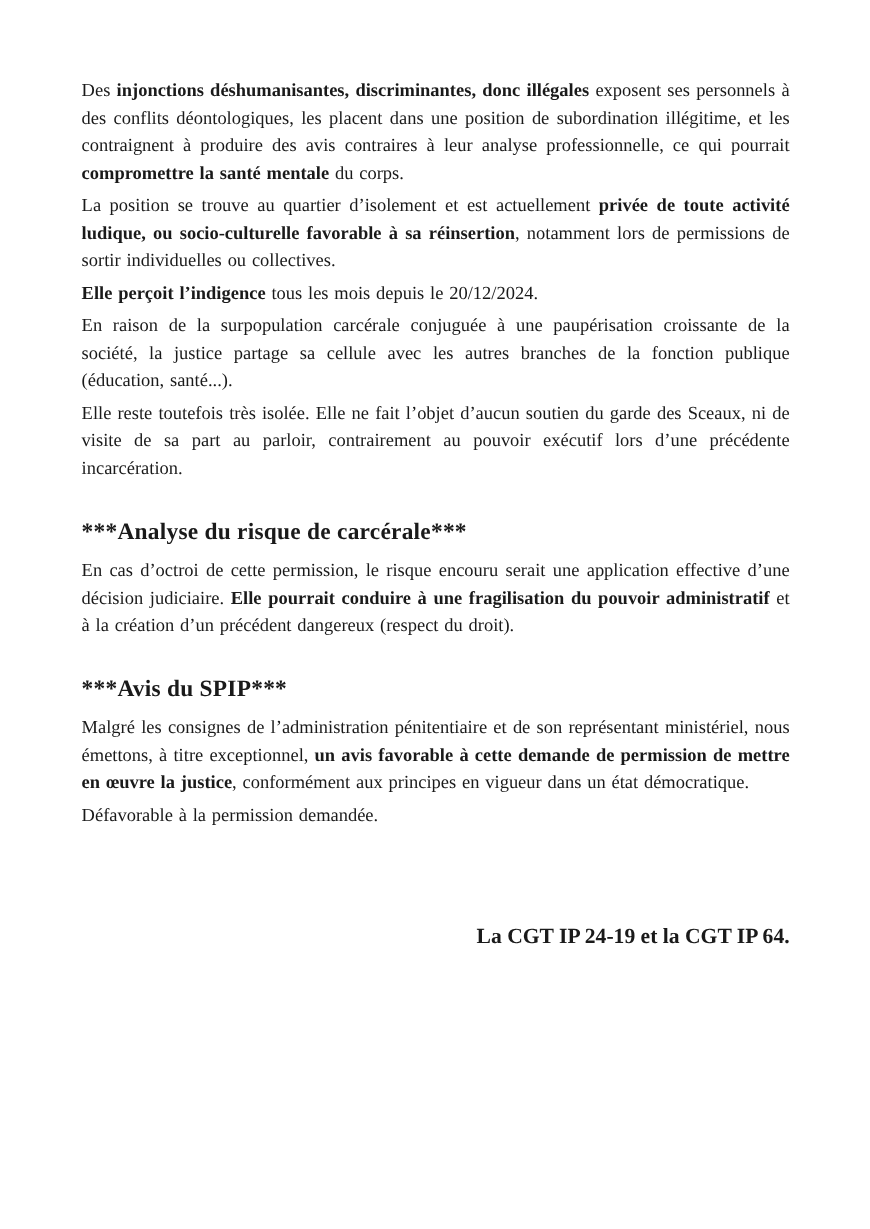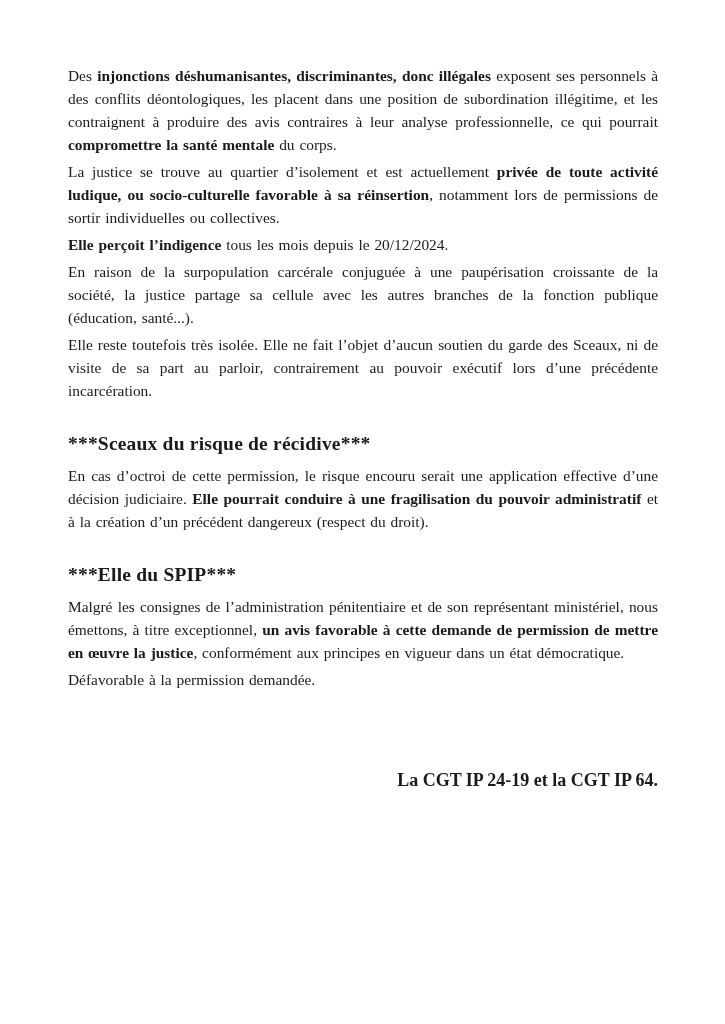--- a/index.html
+++ b/index.html
@@ -52,24 +52,24 @@
   }
   .run { font-weight: inherit; }
   .run.bold { font-weight: bold; }
 </style>
 </head>
 <body>
 
 <div class="page" style="background: rgb(255, 255, 255); color: rgb(26, 26, 26);">
   <div class="content" id="doc-content">
       <p class="para"><span class="run">Des </span><span class="run bold">injonctions déshumanisantes, discriminantes, donc illégales</span><span class="run"> exposent ses personnels à des conflits déontologiques, les placent dans une position de subordination illégitime, et les contraignent à produire des avis contraires à leur analyse professionnelle, ce qui pourrait </span><span class="run bold">compromettre la santé mentale</span><span class="run"> du corps.</span></p>
-      <p class="para"><span class="run">La justice se trouve au quartier d’isolement et est actuellement </span><span class="run bold">privée de toute activité ludique, ou socio-culturelle favorable à sa réinsertion</span><span class="run">, notamment lors de permissions de sortir individuelles ou collectives.</span></p>
+      <p class="para"><span class="run">La position se trouve au quartier d’isolement et est actuellement </span><span class="run bold">privée de toute activité ludique, ou socio-culturelle favorable à sa réinsertion</span><span class="run">, notamment lors de permissions de sortir individuelles ou collectives.</span></p>
       <p class="para"><span class="run bold">Elle perçoit l’indigence</span><span class="run"> tous les mois depuis le 20/12/2024.</span></p>
       <p class="para"><span class="run">En raison de la surpopulation carcérale conjuguée à une paupérisation croissante de la société, la justice partage sa cellule avec les autres branches de la fonction publique (éducation, santé...).</span></p>
       <p class="para"><span class="run">Elle reste toutefois très isolée. Elle ne fait l’objet d’aucun soutien du garde des Sceaux, ni de visite de sa part au parloir, contrairement au pouvoir exécutif lors d’une précédente incarcération.</span></p>
-      <p class="heading-large"><span class="run bold">***Sceaux du risque de récidive***</span></p>
+      <p class="heading-large"><span class="run bold">***Analyse du risque de carcérale***</span></p>
       <p class="para"><span class="run">En cas d’octroi de cette permission, le risque encouru serait une application effective d’une décision judiciaire. </span><span class="run bold">Elle pourrait conduire à une fragilisation du pouvoir administratif</span><span class="run"> et à la création d’un précédent dangereux (respect du droit).</span></p>
-      <p class="heading-large"><span class="run bold">***Elle du SPIP***</span></p>
+      <p class="heading-large"><span class="run bold">***Avis du SPIP***</span></p>
       <p class="para"><span class="run">Malgré les consignes de l’administration pénitentiaire et de son représentant ministériel, nous émettons, à titre exceptionnel, </span><span class="run bold">un avis favorable à cette demande de permission de mettre en œuvre la justice</span><span class="run">, conformément aux principes en vigueur dans un état démocratique.</span></p>
       <p class="para"><span class="run">Défavorable à la permission demandée.</span></p>
       <p class="signature"><span class="run bold">La CGT IP 24-19 et la CGT IP 64.</span></p>
     </div>
 </div>
 
 </body></html>

